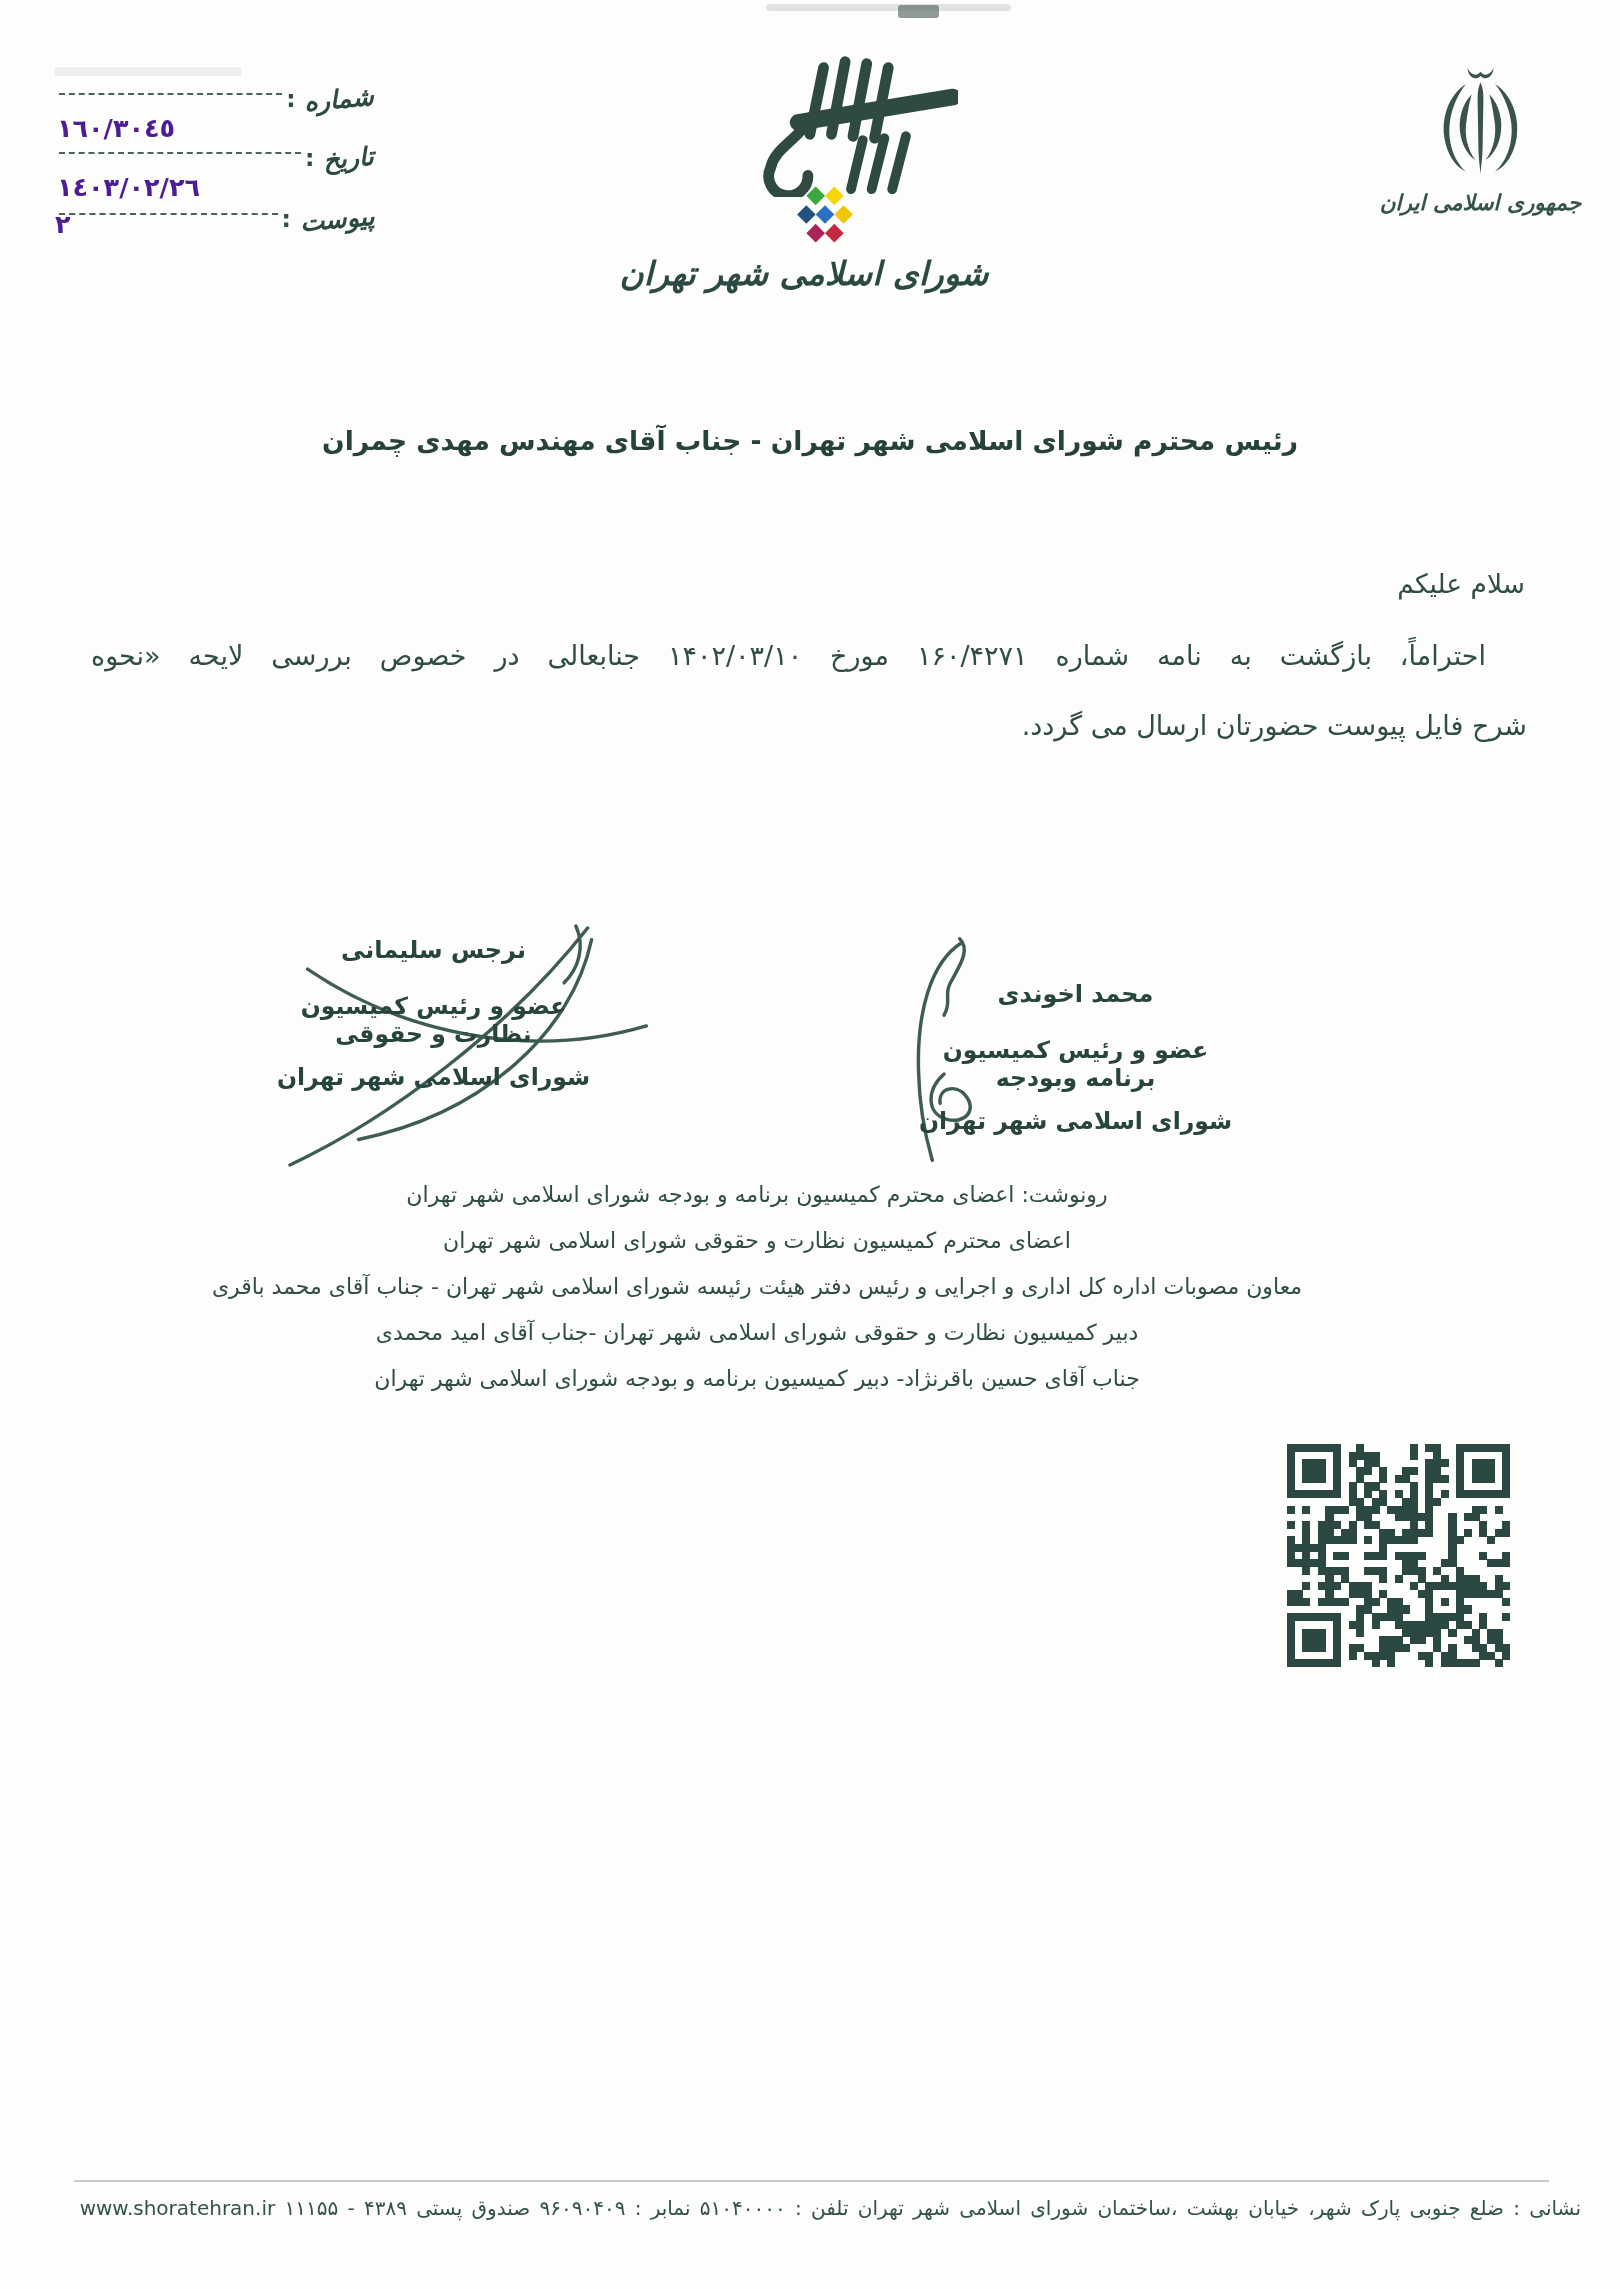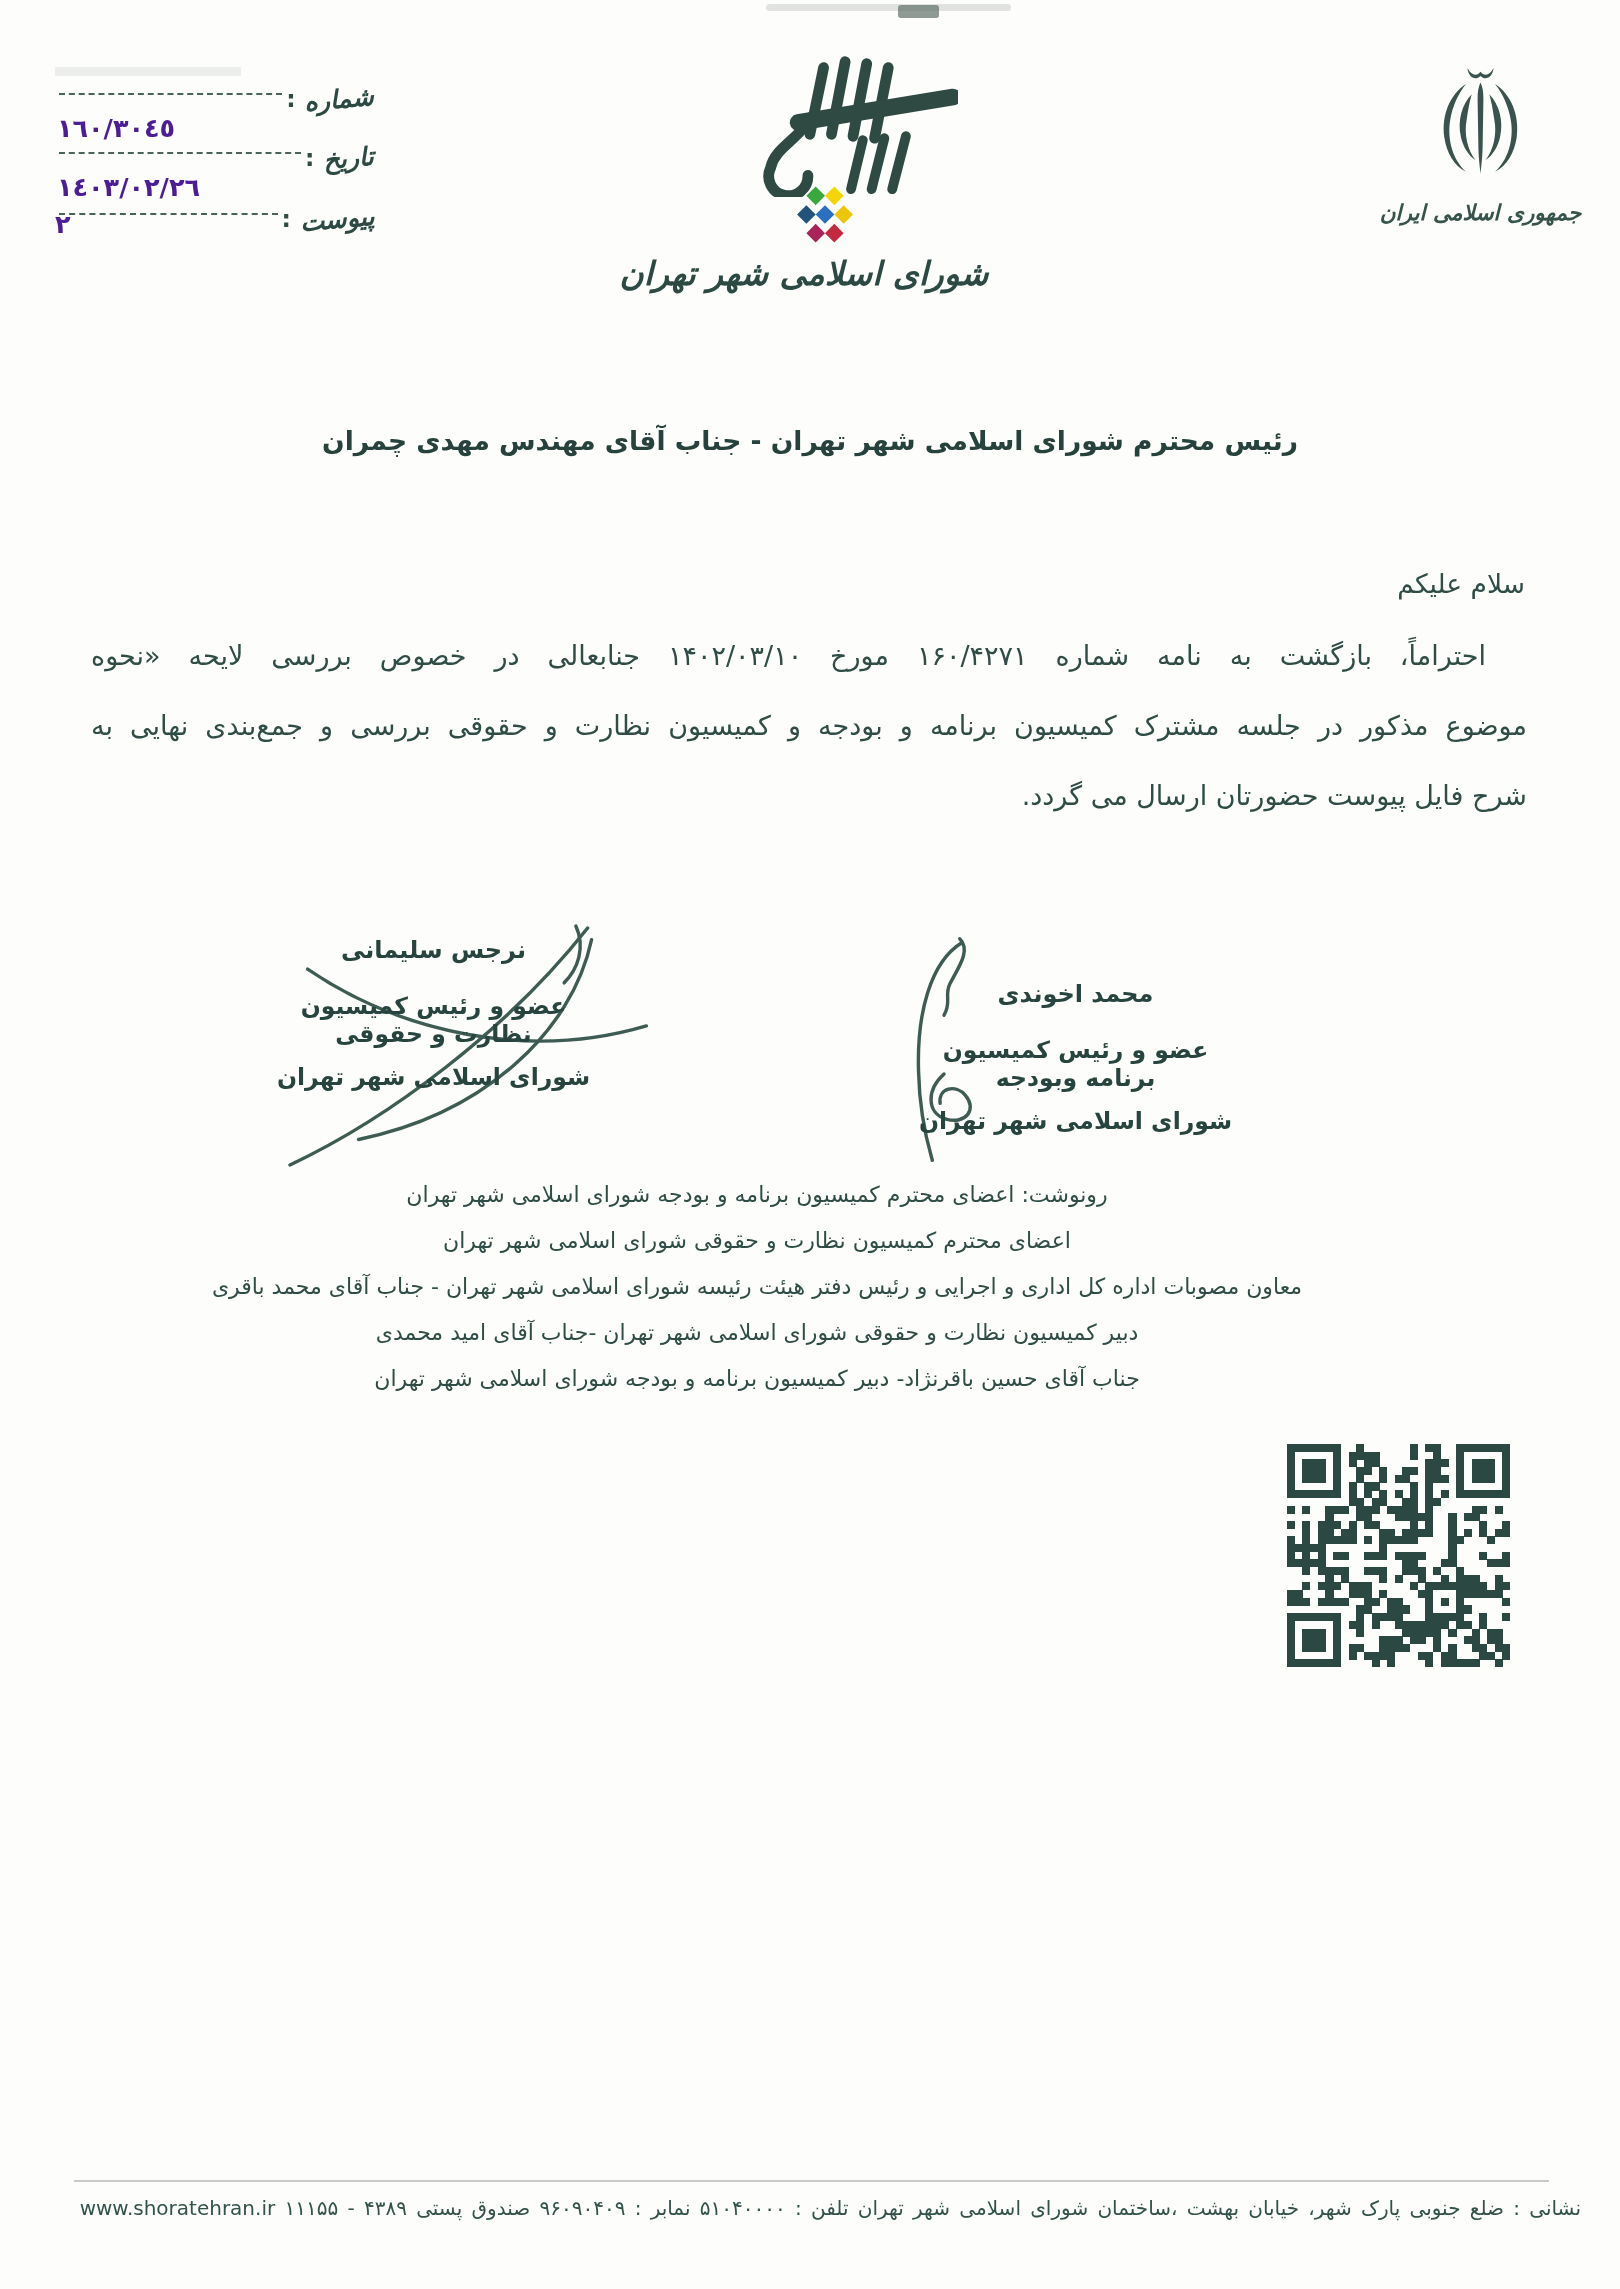--- a/index.html
+++ b/index.html
@@ -25,21 +25,21 @@
   
   .council{position:absolute;left:608px;top:44px;width:392px;height:289px}
   .council-mark{position:absolute;left:139px;top:5.9px;width:211px;height:147px}
   .council-diamonds{position:absolute;left:176px;top:140px;width:82px;height:61px}
   .council-caption{position:absolute;top:210px;left:0;width:100%;text-align:center;
         font-size:33px;font-weight:bold;font-style:italic;color:#2c4a43}
 
   
   .emblem{position:absolute;left:1364px;top:51px;width:233px;text-align:center}
   .emblem-icon{display:block;margin:0 auto;width:145px;height:137px}
-  .emblem-caption{margin-top:12px;font-size:21.6px;font-weight:bold;font-style:italic;color:#36534c}
+  .emblem-caption{margin-top:2px;font-size:21.6px;font-weight:bold;font-style:italic;color:#36534c}
 
   
   .addressee{position:absolute;top:425px;left:0;width:100%;text-align:center;
         font-size:26.5px;font-weight:bold;color:#27423c}
   .salutation{position:absolute;top:568px;right:95px;font-size:26.5px}
   .body{position:absolute;top:621px;right:93px;left:91px;font-size:27px;line-height:70px}
   .bline{text-align:justify;text-align-last:justify}
   .bline.indent{padding-right:41px}
   .bline.short{text-align:left;text-align-last:right}
 
@@ -136,21 +136,20 @@
       </g>
     </svg>
     <div class="emblem-caption">جمهوری اسلامی ایران</div>
   </div>
 
   <div class="addressee">رئیس محترم شورای اسلامی شهر تهران - جناب آقای مهندس مهدی چمران</div>
   <div class="salutation">سلام علیکم</div>
 
   <div class="body">
     <div class="bline indent">احتراماً، بازگشت به نامه شماره ۱۶۰/۴۲۷۱ مورخ ۱۴۰۲/۰۳/۱۰ جنابعالی در خصوص بررسی لایحه «نحوه</div>
-    <div class="bline">موضوع مذکور در جلسه مشترک کمیسیون برنامه و بودجه و کمیسیون نظارت و حقوقی بررسی و جمع‌بندی نهایی به</div>
     <div class="bline short">شرح فایل پیوست حضورتان ارسال می گردد.</div>
   </div>
 
   <svg class="scribble scribble-right" viewBox="0 0 100 245">
     <g stroke="#3e5c54" stroke-width="3.5" fill="none" stroke-linecap="round">
       <path d="M66,14 C34,34 20,86 22,146 C23,192 32,222 36,236"></path>
       <path d="M64,10 C76,22 62,40 54,56 C48,68 56,74 48,88"></path>
       <path d="M48,148 C30,164 30,188 50,194 C70,200 82,184 70,170 C60,158 42,162 44,178"></path>
     </g>
   </svg>

